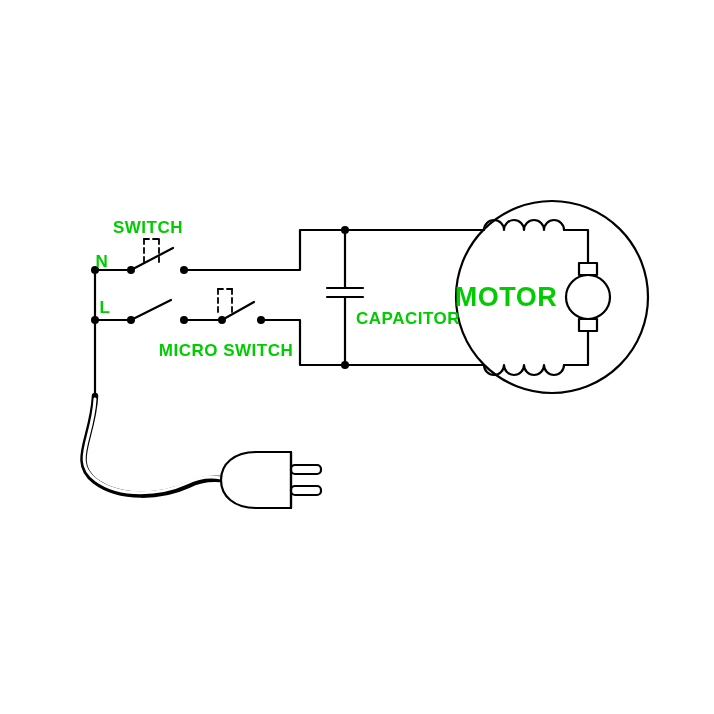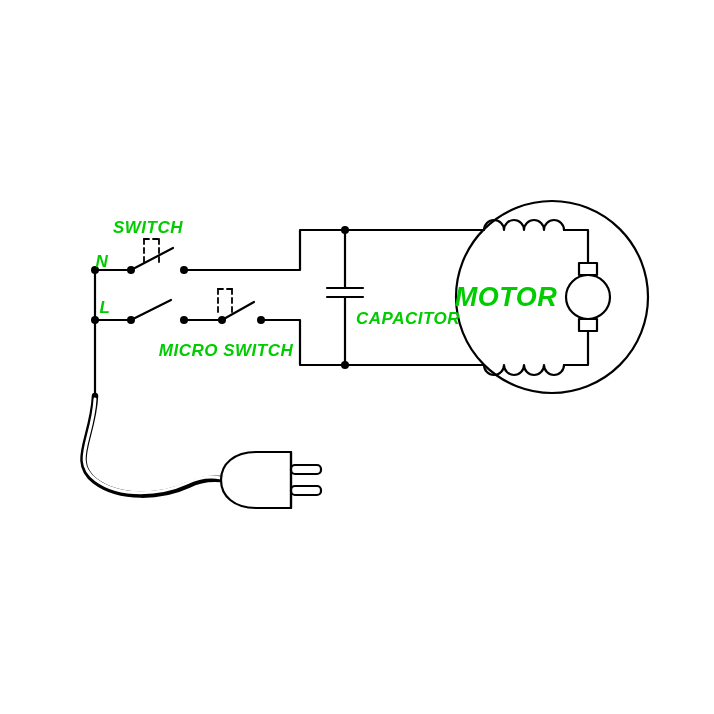--- a/index.html
+++ b/index.html
@@ -7,21 +7,20 @@
     padding: 0;
     background: #ffffff;
   }
   .stage {
     position: relative;
     width: 714px;
     height: 714px;
     background: #ffffff;
     overflow: hidden;
     font-family: "Liberation Sans", sans-serif;
-    font-style: italic;
   }
   svg text {
     font-family: "Liberation Sans", sans-serif;
     font-weight: 700;
     letter-spacing: 0.5px;
   }
   .lbl-small { font-size: 17px; }
   .lbl-big   { font-size: 27px; }
 </style>
 </head>

